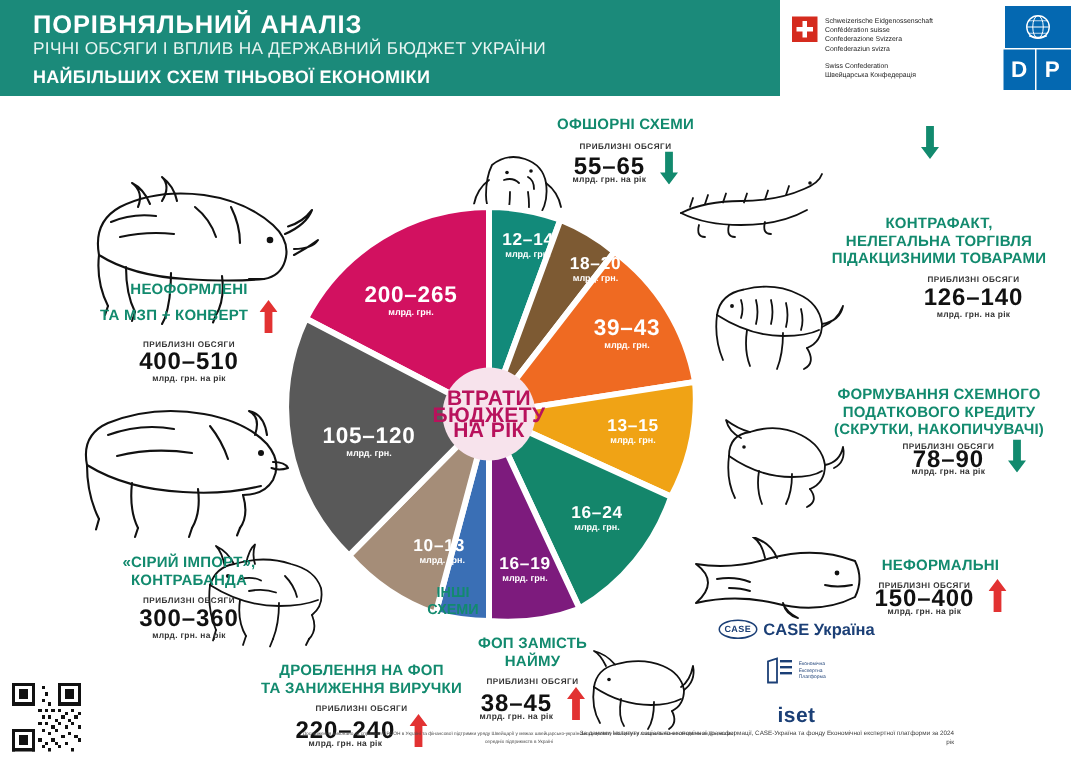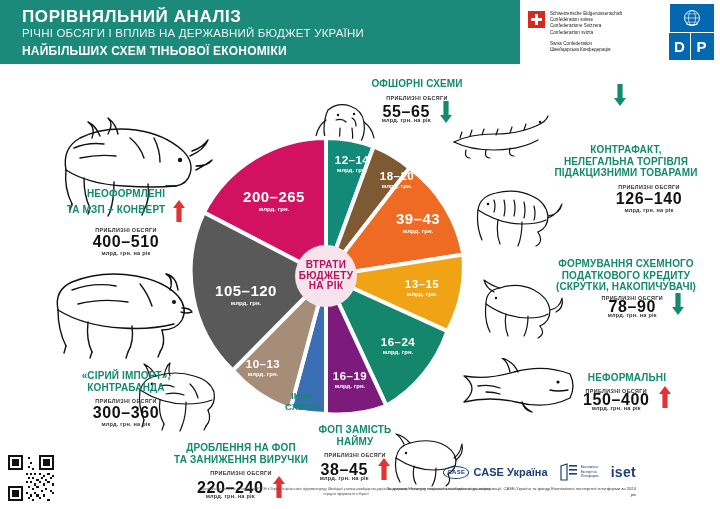--- a/index.html
+++ b/index.html
@@ -60,21 +60,21 @@
     display: flex; align-items: center; justify-content: center;
     border-left: 1px solid #fff; border-top: 1px solid #fff;
   }
   .globe-ico { width: 20px; height: 20px; }
 
   
   .pie-wrap { position: absolute; left: 180px; top: 130px; width: 292px; height: 292px; }
   .pie-svg { position: absolute; left: 0; top: 0; }
   .pie-center-label {
     position: absolute; left: 50%; top: 50%; transform: translate(-50%,-50%);
-    text-align: center; color: #b8125c; font-size: 10px; font-weight: bold;
+    text-align: center; color: #b8125c; font-size: 14px; font-weight: bold;
     line-height: 10.5px; letter-spacing: .3px; pointer-events: none;
   }
   .seg-label { position: absolute; text-align: center; color: #fff; pointer-events: none; }
   .seg-label .v { font-size: 15px; font-weight: bold; letter-spacing: .5px; white-space: nowrap; }
   .seg-label .u { font-size: 6px; font-weight: bold; margin-top: 1px; white-space: nowrap; }
   .seg-label.small .v { font-size: 11.5px; }
 
   
   .callout { position: absolute; text-align: center; }
   .callout .title {
@@ -96,21 +96,21 @@
   .pie-tag .title { color: #128a6e; font-size: 9.6px; font-weight: bold; line-height: 11px; white-space: nowrap; }
 
   
   .qr { position: absolute; left: 8px; top: 455px; width: 46px; height: 46px; }
   .footer-note-left {
     position: absolute; left: 196px; top: 487px; width: 300px;
     text-align: center; color: #4a4a4a; font-size: 3.2px; line-height: 5px;
   }
   .footer-logos {
     position: absolute; right: 12px; top: 460px; width: 210px; height: 24px;
-    display: flex; align-items: center; justify-content: flex-end; gap: 12px;
+    display: flex; align-items: center; justify-content: flex-end; gap: 12px; flex-direction: column;
   }
   .case-logo { display: flex; align-items: center; gap: 4px; }
   .case-oval {
     width: 26px; height: 13px; border: 1.2px solid #1b3f76; border-radius: 50%;
     color: #1b3f76; font-size: 6px; font-weight: bold; display: flex;
     align-items: center; justify-content: center; letter-spacing: .3px;
   }
   .case-name { color: #1b3f76; font-size: 11px; font-weight: bold; }
   .eep-logo { display: flex; align-items: center; gap: 3px; }
   .eep-mark { width: 18px; height: 18px; }
@@ -325,21 +325,21 @@
     <div class="u">млрд. грн.</div>
   </div>
   <div class="seg-label small" style="left:182px;top:206px;width:72px;">
     <div class="v">16–24</div>
     <div class="u">млрд. грн.</div>
   </div>
   <div class="seg-label small" style="left:138px;top:240px;width:64px;">
     <div class="v">16–19</div>
     <div class="u">млрд. грн.</div>
   </div>
-  <div class="seg-label small" style="left:51px;top:228px;width:64px;">
+  <div class="seg-label small" style="left:66px;top:228px;width:64px;text-align:right;">
     <div class="v">10–13</div>
     <div class="u">млрд. грн.</div>
   </div>
   <div class="seg-label" style="left:14px;top:152px;width:104px;">
     <div class="v">105–120</div>
     <div class="u">млрд. грн.</div>
   </div>
 </div>
 
 <div class="callout" style="left:38px;top:188px;width:176px;">

